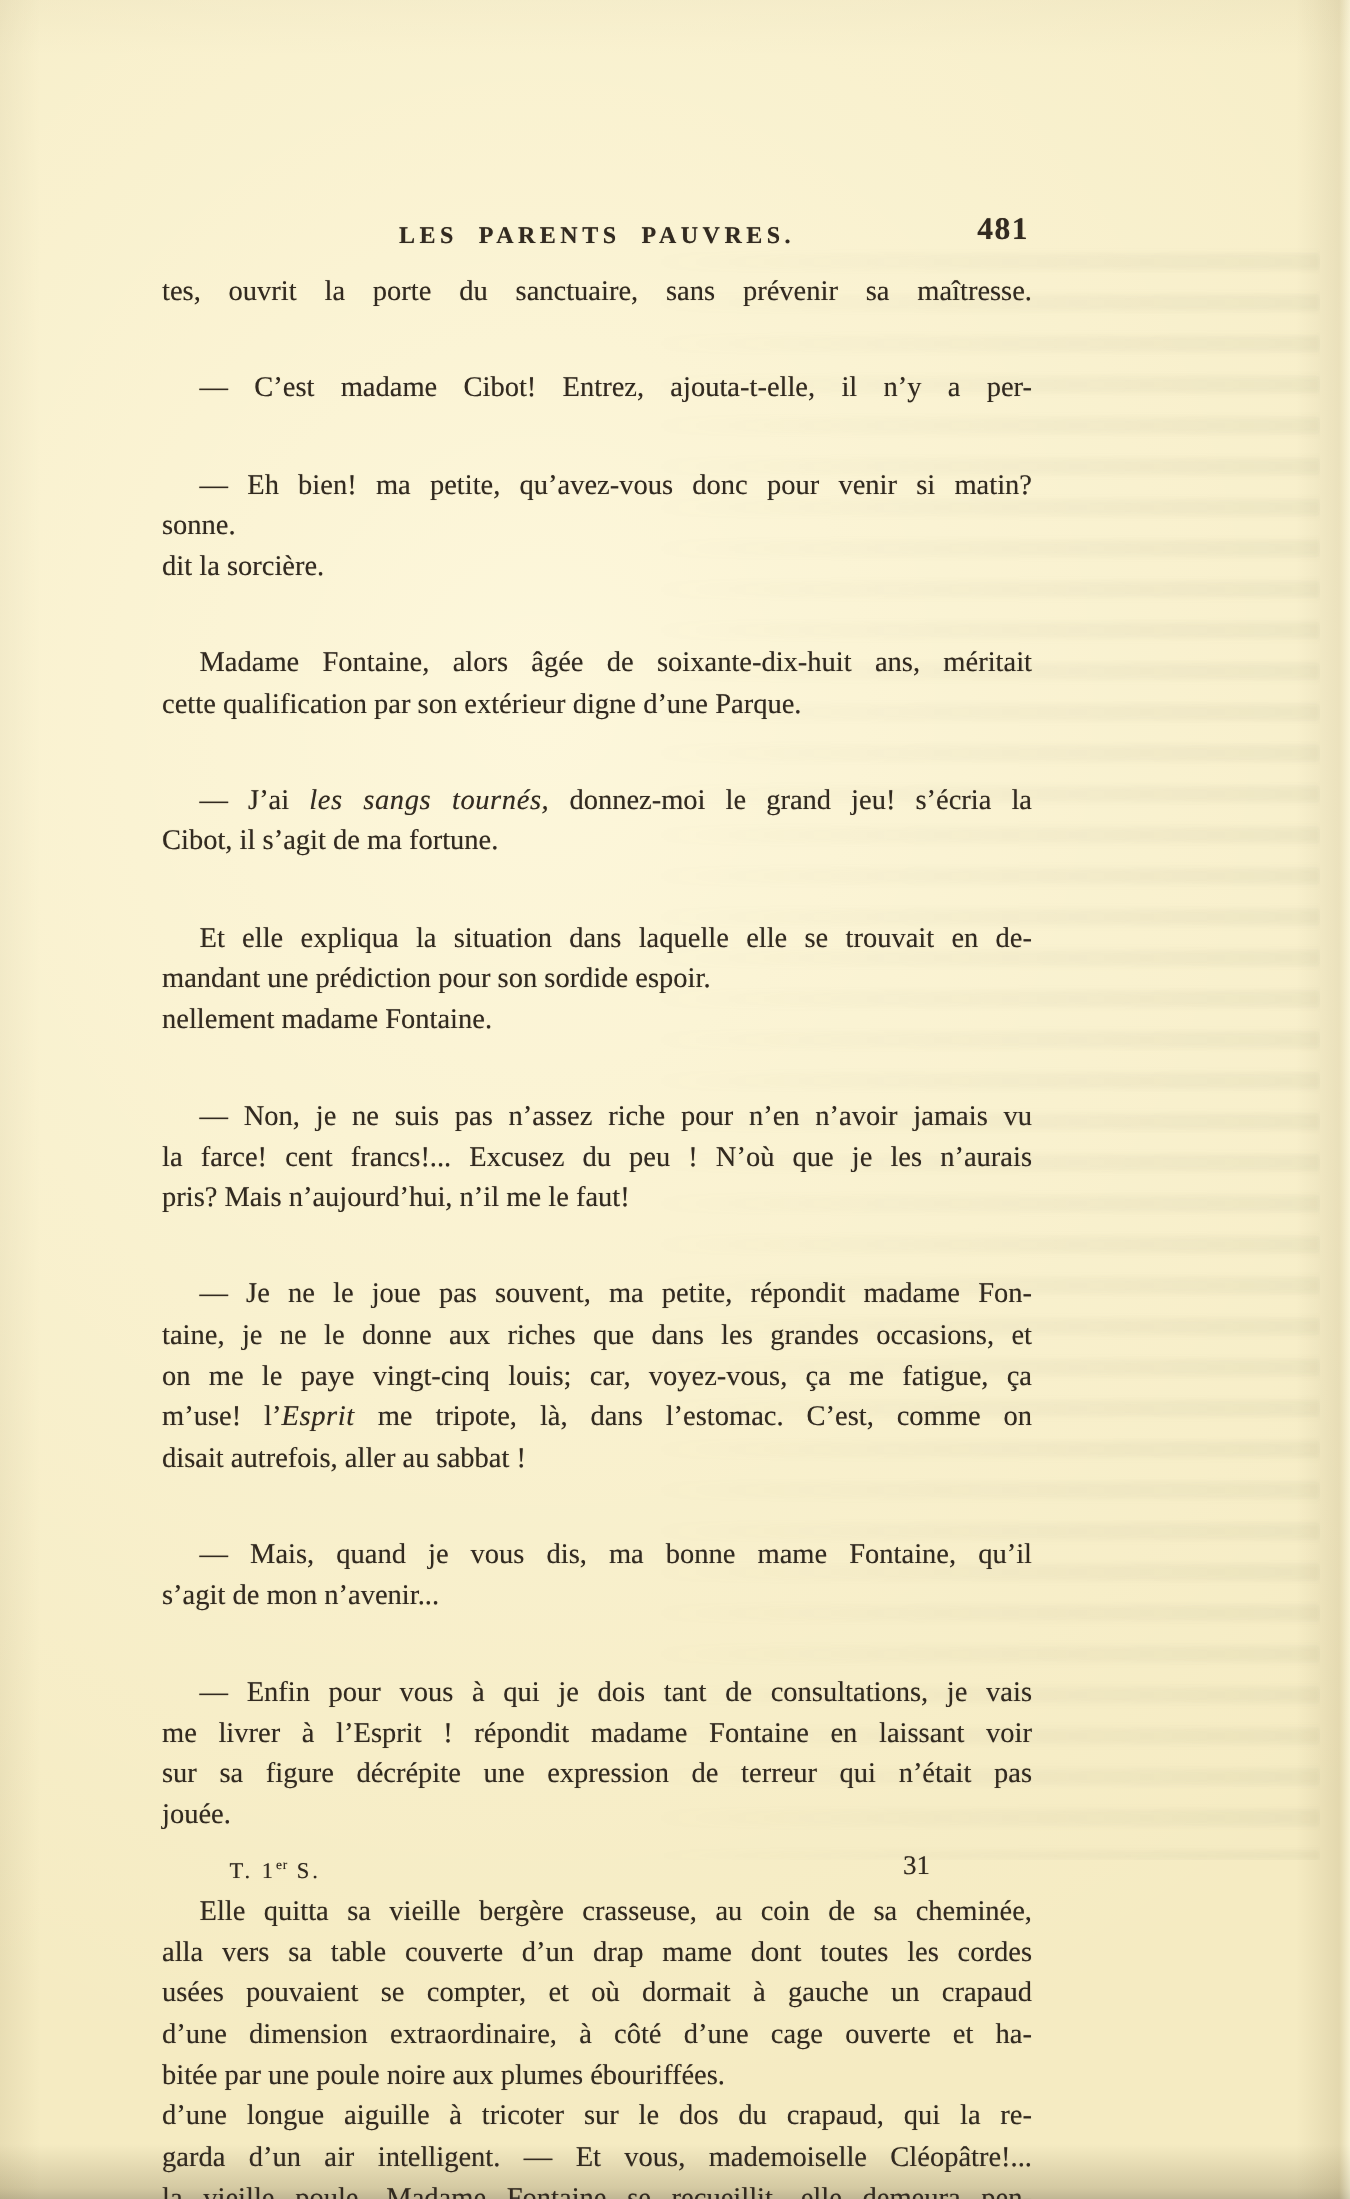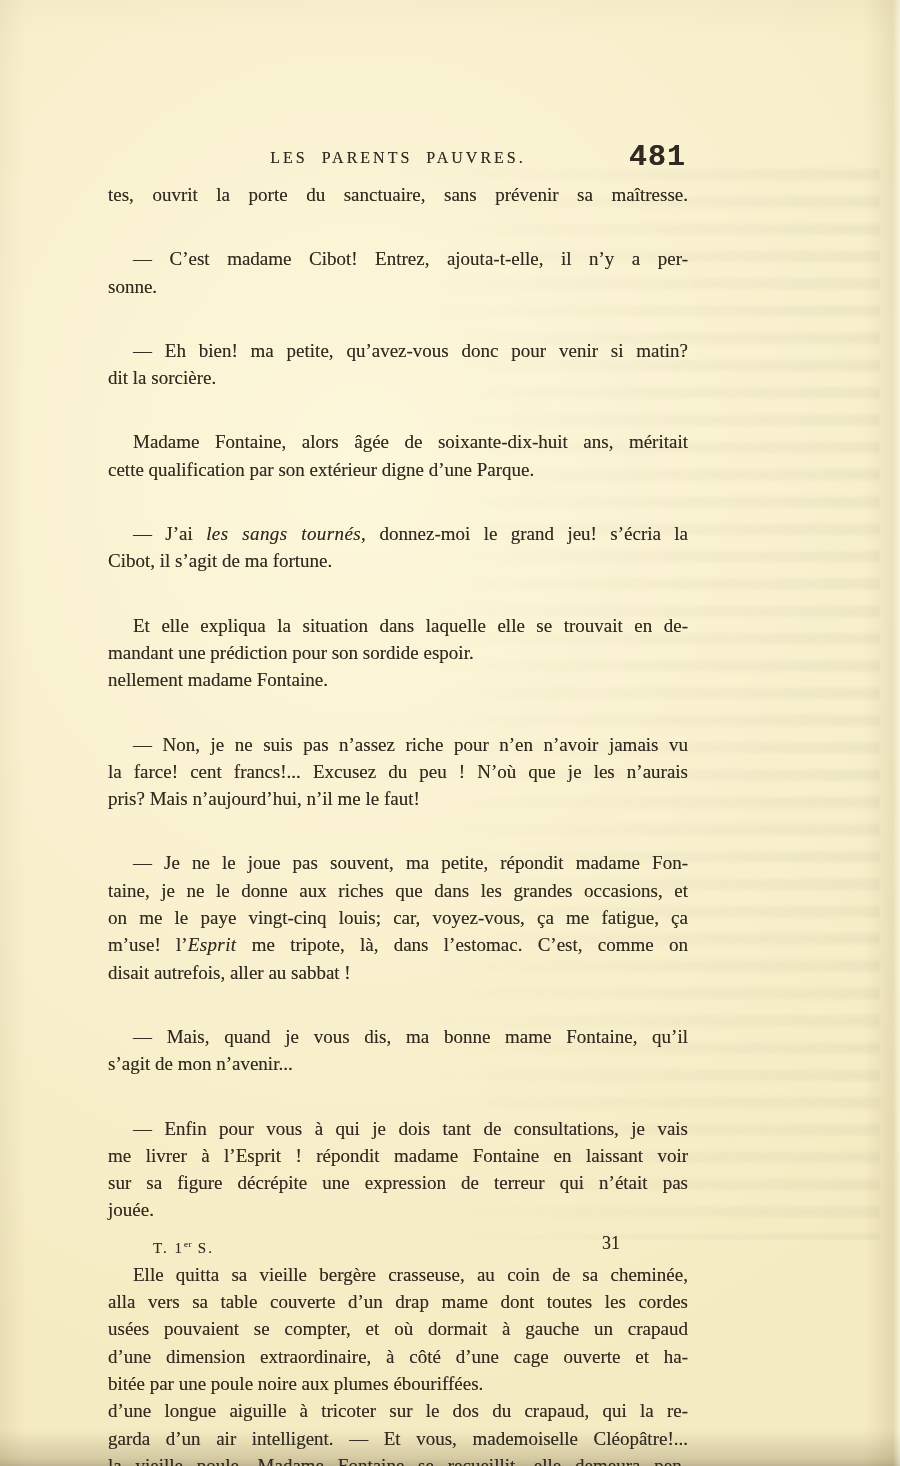--- a/index.html
+++ b/index.html
@@ -34,30 +34,29 @@
     filter: blur(1.5px);
     pointer-events: none;
   }
   .running-header {
     position: absolute; top: 142px; left: 108px;
     width: 580px; height: 28px;
   }
   .head-title {
     position: absolute; left: 0; right: 0; top: 7px;
     text-align: center;
-    font-size: 16px; font-weight: normal;
+    font-size: 16px; font-weight: bold;
     letter-spacing: 3px; word-spacing: 7px;
     text-shadow: 0 0 0.5px rgba(50,42,32,0.55);
   }
   .page-number {
     position: absolute; right: 2px; top: -2px;
-    font-size: 30px; font-weight: bold;
+    font-size: 21px; font-weight: bold;
     letter-spacing: 1px;
     text-shadow: 0 0 0.5px rgba(50,42,32,0.55);
-    font-family: Liberation Mono, monospace;
   }
   #text-block {
     position: absolute; top: 181px; left: 108px;
     width: 580px;
     font-size: 19px; line-height: 27.3px;
     text-shadow: 0 0 0.5px rgba(50,42,32,0.5);
   }
   .line { text-align: justify; text-align-last: justify; white-space: normal; }
   .line.end { text-align-last: left; }
   .line.indent { text-indent: 25px; margin-top: 37px; }
@@ -84,22 +83,22 @@
   <div class="showthrough"></div>
 
   <div class="running-header">
     <span class="head-title">LES PARENTS PAUVRES.</span>
     <span class="page-number">481</span>
   </div>
 
   <div id="text-block">
       <div class="line"><span>tes, ouvrit la porte du sanctuaire, sans prévenir sa maîtresse.</span></div>
       <div class="line indent"><span>— C’est madame Cibot! Entrez, ajouta-t-elle, il n’y a per-</span></div>
+      <div class="line indent"><span>— Eh bien! ma petite, qu’avez-vous donc pour venir si matin?</span></div>
       <div class="line end"><span>sonne.</span></div>
-      <div class="line indent"><span>— Eh bien! ma petite, qu’avez-vous donc pour venir si matin?</span></div>
       <div class="line end"><span>dit la sorcière.</span></div>
       <div class="line indent"><span>Madame Fontaine, alors âgée de soixante-dix-huit ans, méritait</span></div>
       <div class="line end"><span>cette qualification par son extérieur digne d’une Parque.</span></div>
       <div class="line indent"><span>— J’ai </span><em>les sangs tournés,</em><span> donnez-moi le grand jeu! s’écria la</span></div>
       <div class="line end"><span>Cibot, il s’agit de ma fortune.</span></div>
       <div class="line indent"><span>Et elle expliqua la situation dans laquelle elle se trouvait en de-</span></div>
       <div class="line end"><span>mandant une prédiction pour son sordide espoir.</span></div>
       <div class="line end"><span>nellement madame Fontaine.</span></div>
       <div class="line indent"><span>— Non, je ne suis pas n’assez riche pour n’en n’avoir jamais vu</span></div>
       <div class="line"><span>la farce! cent francs!... Excusez du peu ! N’où que je les n’aurais</span></div>

